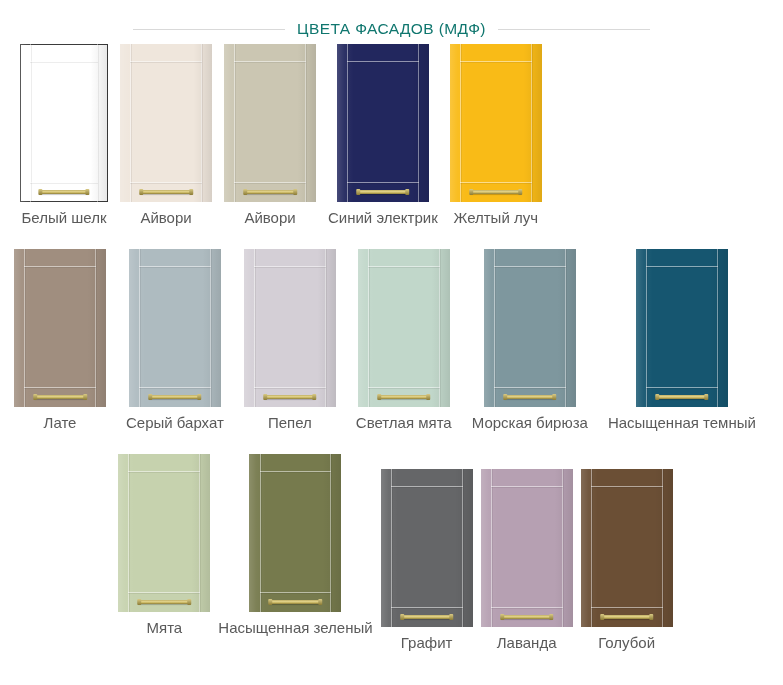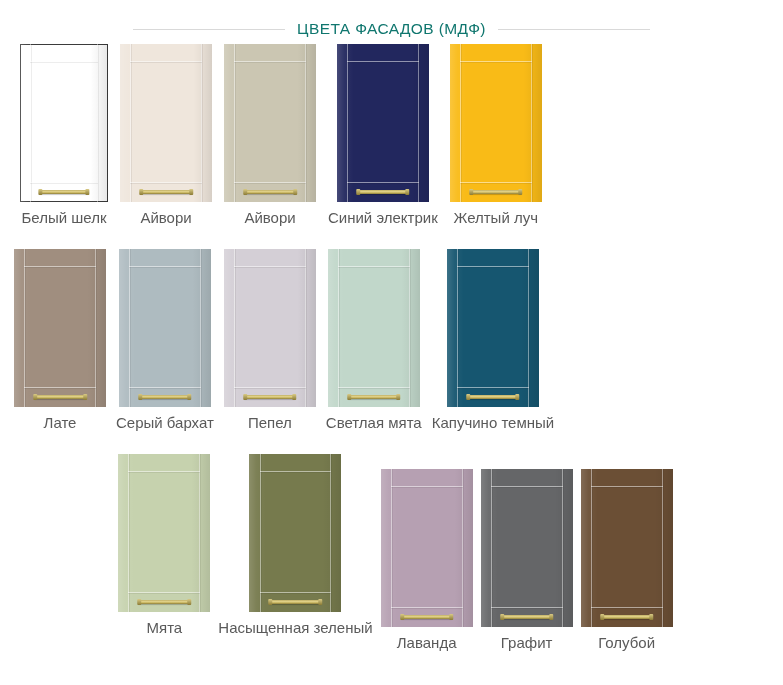--- a/index.html
+++ b/index.html
@@ -48,21 +48,21 @@
   .gallery {
     position: relative;
     width: 783px;
   }
   .row {
     display: flex;
     width: 783px;
     box-sizing: border-box;
   }
   .row-1 { padding: 0 14px 0 20px; justify-content: flex-start; gap: 12px; }
-  .row-2 { padding: 0 6px 0 14px;  justify-content: flex-start; gap: 10px; }
+  .row-2 { padding: 0 6px 0 14px;  justify-content: flex-start; gap: 20px; }
   .row-3 { padding: 0 6px 0 14px;  justify-content: center; gap: 8px; align-items: flex-start; }
 
   .swatch {
     display: flex;
     flex-direction: column;
     align-items: center;
     flex: 0 0 auto;
   }
   .swatch-label {
     margin-top: 7px;
@@ -262,29 +262,40 @@
           <div class="stile l"></div>
           <div class="stile r"></div>
           <div class="rail-top"></div>
           <div class="rail-bottom"></div>
           <div class="shade"></div>
           <div class="handle"></div>
         </div>
         <div class="swatch-label">Светлая мята</div>
       </div>
       <div class="swatch">
+        <div class="door" style="width: 92px; height: 158px; background: rgb(126, 151, 158);">
+          <div class="stile l"></div>
+          <div class="stile r"></div>
+          <div class="rail-top"></div>
+          <div class="rail-bottom"></div>
+          <div class="shade"></div>
+          <div class="handle"></div>
+        </div>
+        <div class="swatch-label">Морская бирюза</div>
+      </div>
+      <div class="swatch">
         <div class="door" style="width: 92px; height: 158px; background: rgb(22, 86, 112);">
           <div class="stile l"></div>
           <div class="stile r"></div>
           <div class="rail-top"></div>
           <div class="rail-bottom"></div>
           <div class="shade"></div>
           <div class="handle"></div>
         </div>
-        <div class="swatch-label">Капучино темный</div>
+        <div class="swatch-label">Насыщенная темный</div>
       </div>
     </div>
   <div class="row row-3" style="margin-top: 22px;">
       <div class="swatch">
         <div class="door" style="width: 92px; height: 158px; background: rgb(198, 210, 174);">
           <div class="stile l"></div>
           <div class="stile r"></div>
           <div class="rail-top"></div>
           <div class="rail-bottom"></div>
           <div class="shade"></div>
@@ -297,40 +308,40 @@
           <div class="stile l"></div>
           <div class="stile r"></div>
           <div class="rail-top"></div>
           <div class="rail-bottom"></div>
           <div class="shade"></div>
           <div class="handle"></div>
         </div>
         <div class="swatch-label">Насыщенная зеленый</div>
       </div>
       <div class="swatch" style="margin-top: 15px;">
+        <div class="door" style="width: 92px; height: 158px; background: rgb(101, 102, 104);">
+          <div class="stile l"></div>
+          <div class="stile r"></div>
+          <div class="rail-top"></div>
+          <div class="rail-bottom"></div>
+          <div class="shade"></div>
+          <div class="handle"></div>
+        </div>
+        <div class="swatch-label">Графит</div>
+      </div>
+      <div class="swatch" style="margin-top: 15px;">
         <div class="door" style="width: 92px; height: 158px; background: rgb(182, 160, 178);">
           <div class="stile l"></div>
           <div class="stile r"></div>
           <div class="rail-top"></div>
           <div class="rail-bottom"></div>
           <div class="shade"></div>
           <div class="handle"></div>
         </div>
         <div class="swatch-label">Лаванда</div>
-      </div>
-      <div class="swatch" style="margin-top: 15px;">
-        <div class="door" style="width: 92px; height: 158px; background: rgb(101, 102, 104);">
-          <div class="stile l"></div>
-          <div class="stile r"></div>
-          <div class="rail-top"></div>
-          <div class="rail-bottom"></div>
-          <div class="shade"></div>
-          <div class="handle"></div>
-        </div>
-        <div class="swatch-label">Графит</div>
       </div>
       <div class="swatch" style="margin-top: 15px;">
         <div class="door" style="width: 92px; height: 158px; background: rgb(107, 79, 53);">
           <div class="stile l"></div>
           <div class="stile r"></div>
           <div class="rail-top"></div>
           <div class="rail-bottom"></div>
           <div class="shade"></div>
           <div class="handle"></div>
         </div>

